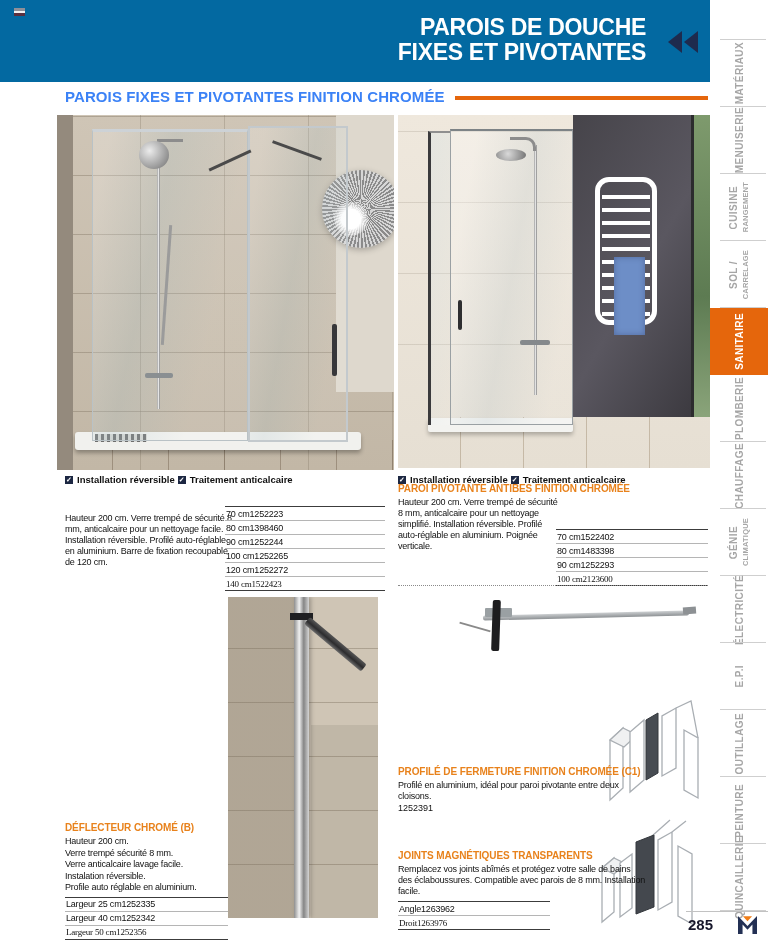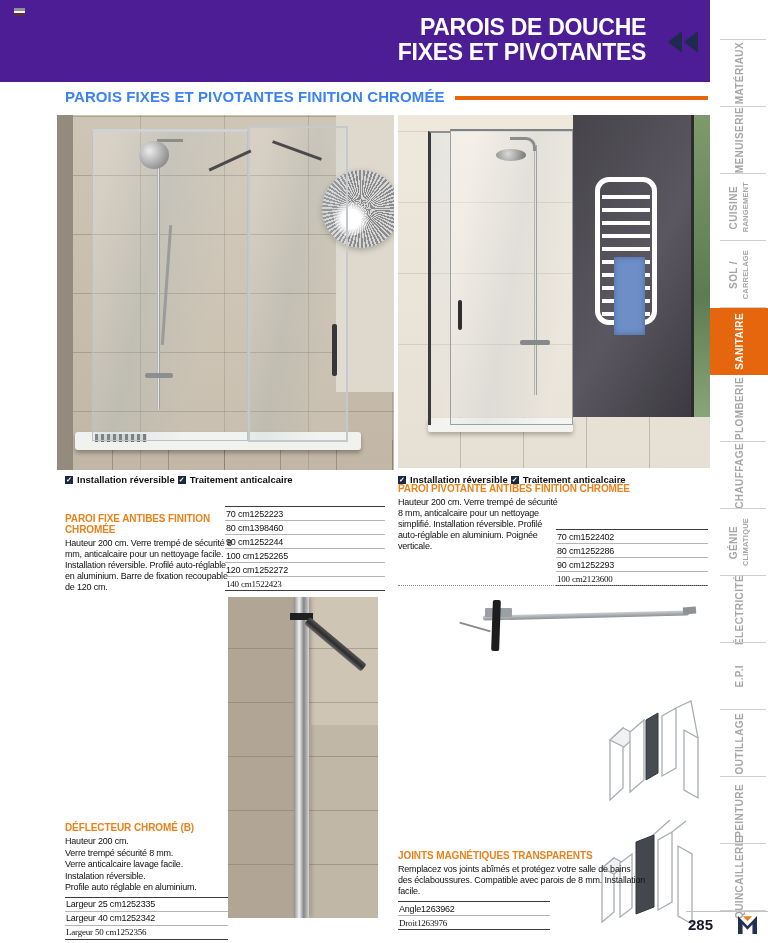--- a/index.html
+++ b/index.html
@@ -1,20 +1,20 @@
 <!DOCTYPE html>
 <html><head>
 <meta charset="utf-8">
 <style>
   * { box-sizing: border-box; }
   body { margin:0; background:#fff; font-family:"Liberation Sans", sans-serif; }
   .page { position:relative; width:768px; height:943px; background:#fff; overflow:hidden; }
 
   
-  .banner { position:absolute; left:0; top:0; width:710px; height:82px; background:#4c1d95; }
+  .banner { position:absolute; left:0; top:0; width:710px; height:82px; background:#0369a1; }
   .flag { position:absolute; left:14px; top:8px; width:11px; height:8px;
           background:linear-gradient(180deg,#8f8f98 0 33%, #f2f2f2 33% 66%, #5a3040 66% 100%); }
   .banner-title { position:absolute; right:64px; top:15px; text-align:right; color:#fff;
           font-weight:bold; font-size:23px; line-height:25px; letter-spacing:-0.3px; }
   .chevrons { position:absolute; right:12px; top:31px; display:flex; gap:2px; }
   .chev { width:0; height:0; border-top:11px solid transparent; border-bottom:11px solid transparent;
           border-right:14px solid #1e2b4e; }
 
   
   .section-head { position:absolute; left:65px; top:88px; width:643px; display:flex; align-items:center; gap:10px; }
@@ -295,21 +295,20 @@
       <span class="fcheck">✓</span>
       <span>Installation réversible</span>
     </div>
     <div class="feature">
       <span class="fcheck">✓</span>
       <span>Traitement anticalcaire</span>
     </div>
   </div>
 
   <div class="block block-fixe">
-    <div class="ptitle">PAROI FIXE ANTIBES FINITION CHROMÉE</div>
     <p class="pdesc">Hauteur 200 cm. Verre trempé de sécurité 8 mm, anticalcaire pour un nettoyage facile. Installation réversible. Profilé auto-réglable en aluminium. Barre de fixation recoupable de 120 cm.</p>
   </div>
   <div class="rtable rtable-fixe">
     <div class="rrow">
         <span>70 cm</span>
         <span>1252223</span>
       </div>
     <div class="rrow">
         <span>80 cm</span>
         <span>1398460</span>
@@ -336,21 +335,21 @@
     <div class="ptitle">PAROI PIVOTANTE ANTIBES FINITION CHROMÉE</div>
     <p class="pdesc">Hauteur 200 cm. Verre trempé de sécurité 8 mm, anticalcaire pour un nettoyage simplifié. Installation réversible. Profilé auto-réglable en aluminium. Poignée verticale.</p>
   </div>
   <div class="rtable rtable-pivot">
     <div class="rrow">
         <span>70 cm</span>
         <span>1522402</span>
       </div>
     <div class="rrow">
         <span>80 cm</span>
-        <span>1252286</span>
+        <span>1483398</span>
       </div>
     <div class="rrow">
         <span>90 cm</span>
         <span>1252293</span>
       </div>
     <div class="rrow">
         <span>100 cm</span>
         <span>2123600</span>
       </div>
   </div>
@@ -381,20 +380,25 @@
         <path d="M22 42 L35 30 L49 37 L36 49 Z" fill="#f0f1f2"></path>
         <path d="M42 94 L42 34 L56 22 L56 82 Z"></path>
         <path d="M74 78 L74 18 L88 10 L88 70 Z"></path>
         <path d="M96 92 L96 32 L110 40 L110 100 Z"></path>
         <path d="M88 10 L103 3 L110 40" fill="none"></path>
       </g>
       <path d="M58 82 L58 22 L70 15 L70 75 Z" fill="#474c52" stroke="#34383d" stroke-width="1"></path>
     </svg>
   </div>
 
+  <div class="block block-profil">
+    <div class="ptitle">PROFILÉ DE FERMETURE FINITION CHROMÉE (C1)</div>
+    <p class="pdesc">Profilé en aluminium, idéal pour paroi pivotante entre deux cloisons.</p>
+    <div class="pref">1252391</div>
+  </div>
 
   <div class="joints-img">
     <svg width="140" height="114" viewBox="0 0 140 114">
       <g fill="#ffffff" stroke="#a9aeb3" stroke-width="1.3">
         <path d="M22 106 L22 52 L34 42 L34 96 Z"></path>
         <path d="M22 52 L34 42 L46 48 L34 58 Z" fill="#f0f1f2"></path>
         <path d="M40 101 L40 47 L52 38 L52 92 Z"></path>
         <path d="M78 94 L78 24 L92 16 L92 86 Z"></path>
         <path d="M98 100 L98 30 L112 38 L112 108 Z"></path>
         <path d="M72 20 L90 4 M92 16 L106 5" fill="none"></path>

